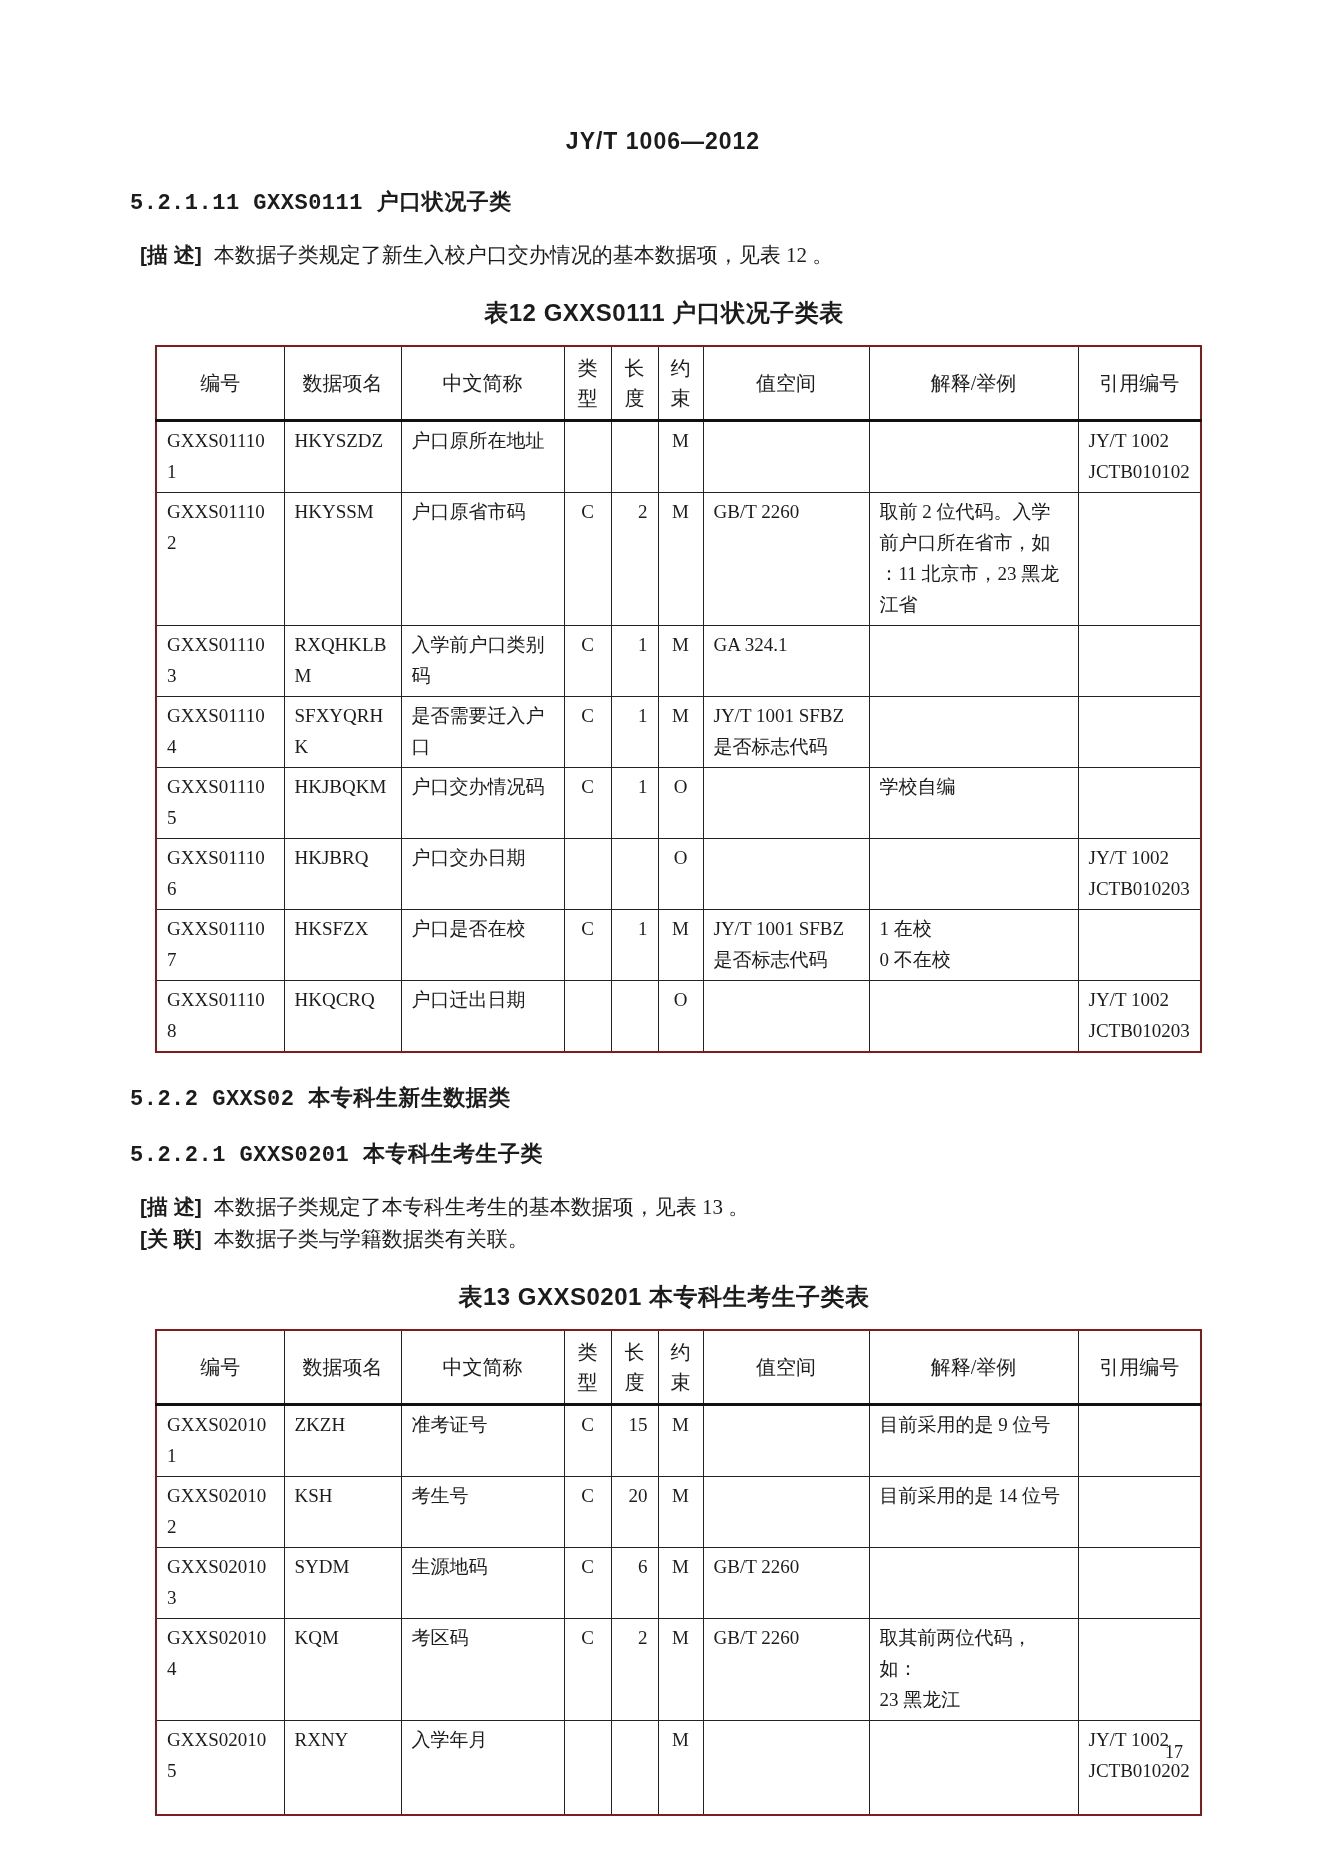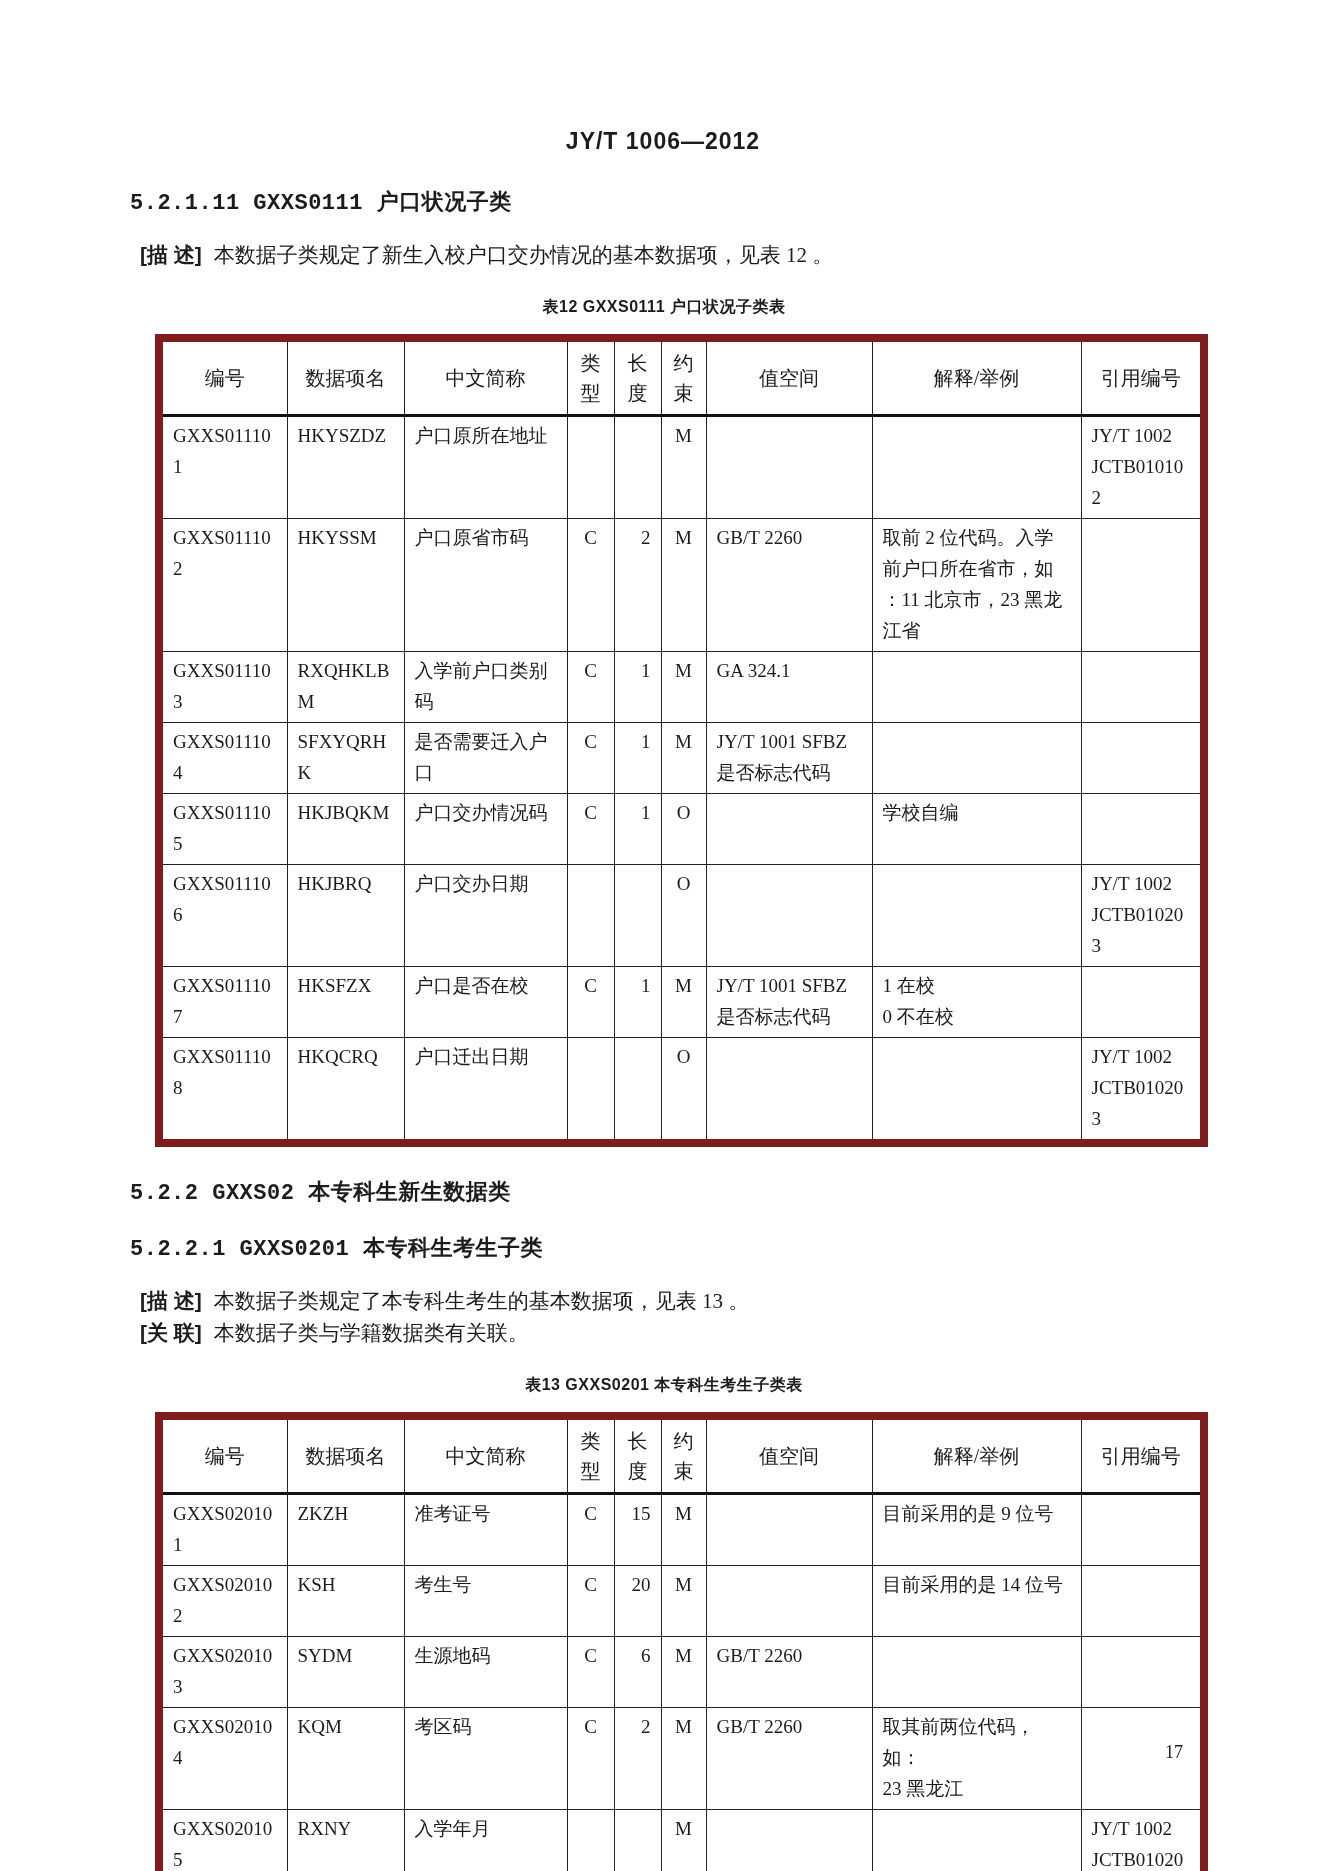--- a/index.html
+++ b/index.html
@@ -38,29 +38,29 @@
   }
   .para-label {
     font-family:"Liberation Sans","DejaVu Sans",sans-serif;
     font-weight:700;
     margin-right:12px;
   }
   .table-caption {
     text-align:center;
     font-family:"Liberation Sans","DejaVu Sans",sans-serif;
     font-weight:700;
-    font-size:16px;
+    font-size:24px;
     margin:26px 0 16px 0;
     letter-spacing:0.5px;
   }
   table.data-table {
     border-collapse:collapse;
     width:1045px;
     margin-left:25px;
-    border:8px solid #7f1d1d;
+    border:2px solid #7f1d1d;
     table-layout:fixed;
   }
   .data-table th {
     font-size:20px;
     font-weight:400;
     text-align:center;
     vertical-align:middle;
     white-space:pre-line;
     line-height:30px;
     padding:6px 4px;

